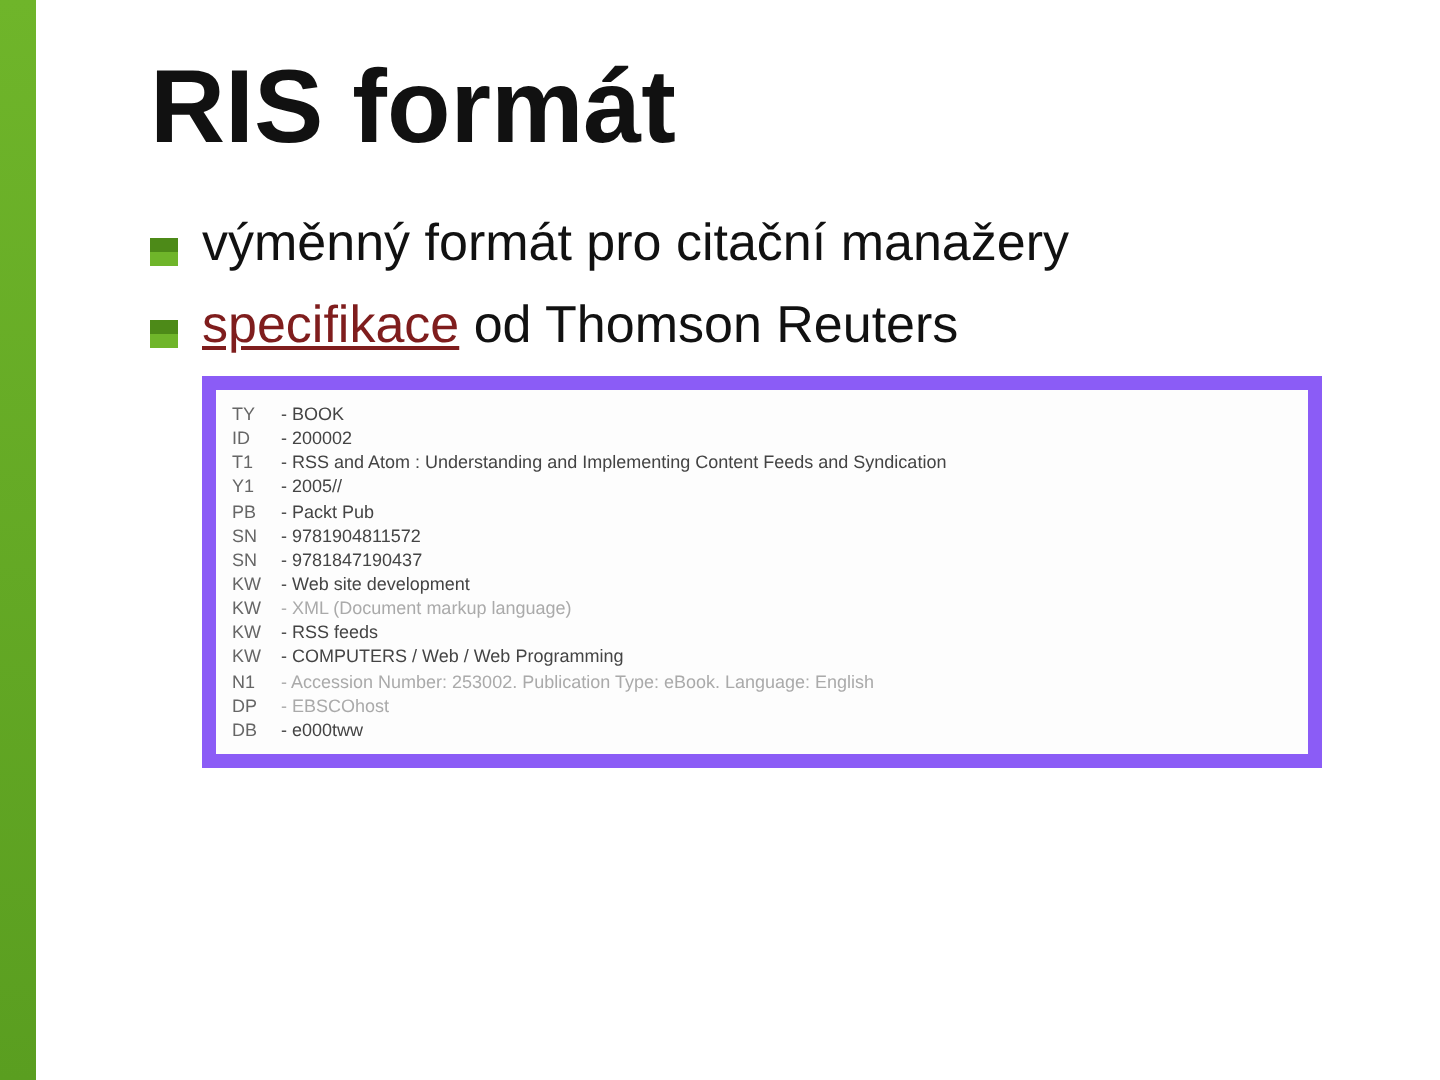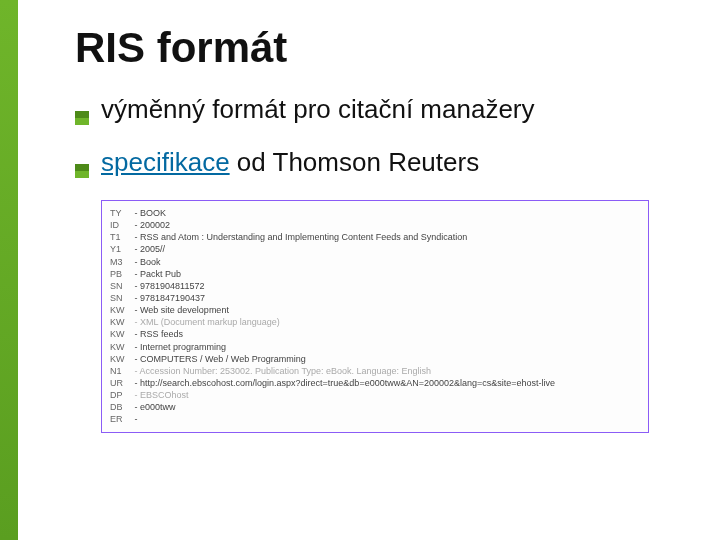--- a/index.html
+++ b/index.html
@@ -1,24 +1,24 @@
 <!DOCTYPE html>
 <html><head>
 <meta charset="utf-8">
 <style>
   html,body{margin:0;padding:0;width:720px;height:540px;background:#fff;font-family:Arial,Helvetica,sans-serif;overflow:hidden}
   .stripe{position:absolute;left:0;top:0;width:18px;height:100%;background:linear-gradient(180deg,#6fb52a,#5a9e20)}
   .slide{position:absolute;left:75px;top:24px;right:30px;bottom:20px}
-  .title{font-size:42px;font-weight:700;color:#111;margin:0 0 22px 0}
+  .title{font-size:52px;font-weight:700;color:#111;margin:0 0 22px 0}
   .bullets{margin:0;padding:0;list-style:none}
-  .bullets li{font-size:26px;color:#111;margin:22px 0;display:flex;align-items:flex-end}
+  .bullets li{font-size:26px;color:#111;margin:10px 0;display:flex;align-items:center}
   .sq{display:inline-block;width:14px;height:14px;background:#6fb52a;margin:9px 12px 0 0;flex-shrink:0}
   .sq::after{content:"";display:block;width:14px;height:7px;background:#4d8a18}
-  .link{color:#0369a1;text-decoration:underline}
-  .risbox{margin:10px 0 0 26px;border:1px solid #8b5cf6;background:#fdfdfd;width:530px;padding:6px 8px;font-family:Arial,sans-serif;font-size:9px;color:#444;line-height:1.35}
+  .link{color:#7f1d1d;text-decoration:underline}
+  .risbox{margin:10px 0 0 26px;border:7px solid #8b5cf6;background:#fdfdfd;width:530px;padding:6px 8px;font-family:Arial,sans-serif;font-size:9px;color:#444;line-height:1.35}
   .risbox .row{white-space:nowrap;overflow:hidden}
   .risbox .tag{display:inline-block;width:22px;color:#666}
   .risbox .gray{color:#aaa}
 </style>
 </head>
 <body>
 
 <div class="stripe"></div>
 
 <div class="slide">
@@ -35,28 +35,24 @@
         <a href="#" class="link">specifikace</a><span> od Thomson Reuters</span>
       </span>
     </li>
   </ul>
 
   <div class="risbox" id="risbox">
       <div class="row"><span class="tag">TY</span><span> - </span><span>BOOK</span></div>
       <div class="row"><span class="tag">ID</span><span> - </span><span>200002</span></div>
       <div class="row"><span class="tag">T1</span><span> - </span><span>RSS and Atom : Understanding and Implementing Content Feeds and Syndication</span></div>
       <div class="row"><span class="tag">Y1</span><span> - </span><span>2005//</span></div>
-      <div class="row"><span class="tag">M3</span><span> - </span><span>Book</span></div>
       <div class="row"><span class="tag">PB</span><span> - </span><span>Packt Pub</span></div>
       <div class="row"><span class="tag">SN</span><span> - </span><span>9781904811572</span></div>
       <div class="row"><span class="tag">SN</span><span> - </span><span>9781847190437</span></div>
       <div class="row"><span class="tag">KW</span><span> - </span><span>Web site development</span></div>
       <div class="row gray"><span class="tag">KW</span><span> - </span><span>XML (Document markup language)</span></div>
       <div class="row"><span class="tag">KW</span><span> - </span><span>RSS feeds</span></div>
-      <div class="row"><span class="tag">KW</span><span> - </span><span>Internet programming</span></div>
       <div class="row"><span class="tag">KW</span><span> - </span><span>COMPUTERS / Web / Web Programming</span></div>
       <div class="row gray"><span class="tag">N1</span><span> - </span><span>Accession Number: 253002. Publication Type: eBook. Language: English</span></div>
-      <div class="row"><span class="tag">UR</span><span> - </span><span>http://search.ebscohost.com/login.aspx?direct=true&amp;db=e000tww&amp;AN=200002&amp;lang=cs&amp;site=ehost-live</span></div>
       <div class="row gray"><span class="tag">DP</span><span> - </span><span>EBSCOhost</span></div>
       <div class="row"><span class="tag">DB</span><span> - </span><span>e000tww</span></div>
-      <div class="row"><span class="tag">ER</span><span> - </span><span></span></div>
     </div>
 </div>
 
 </body></html>

